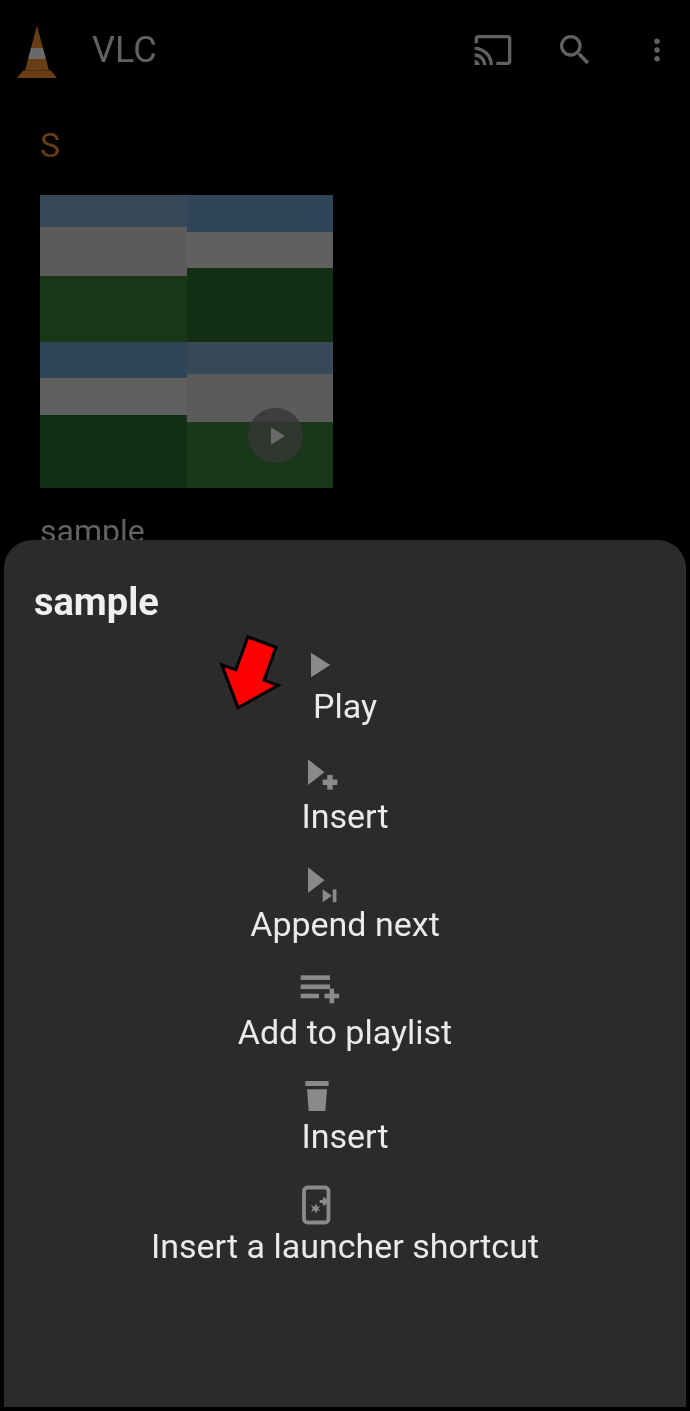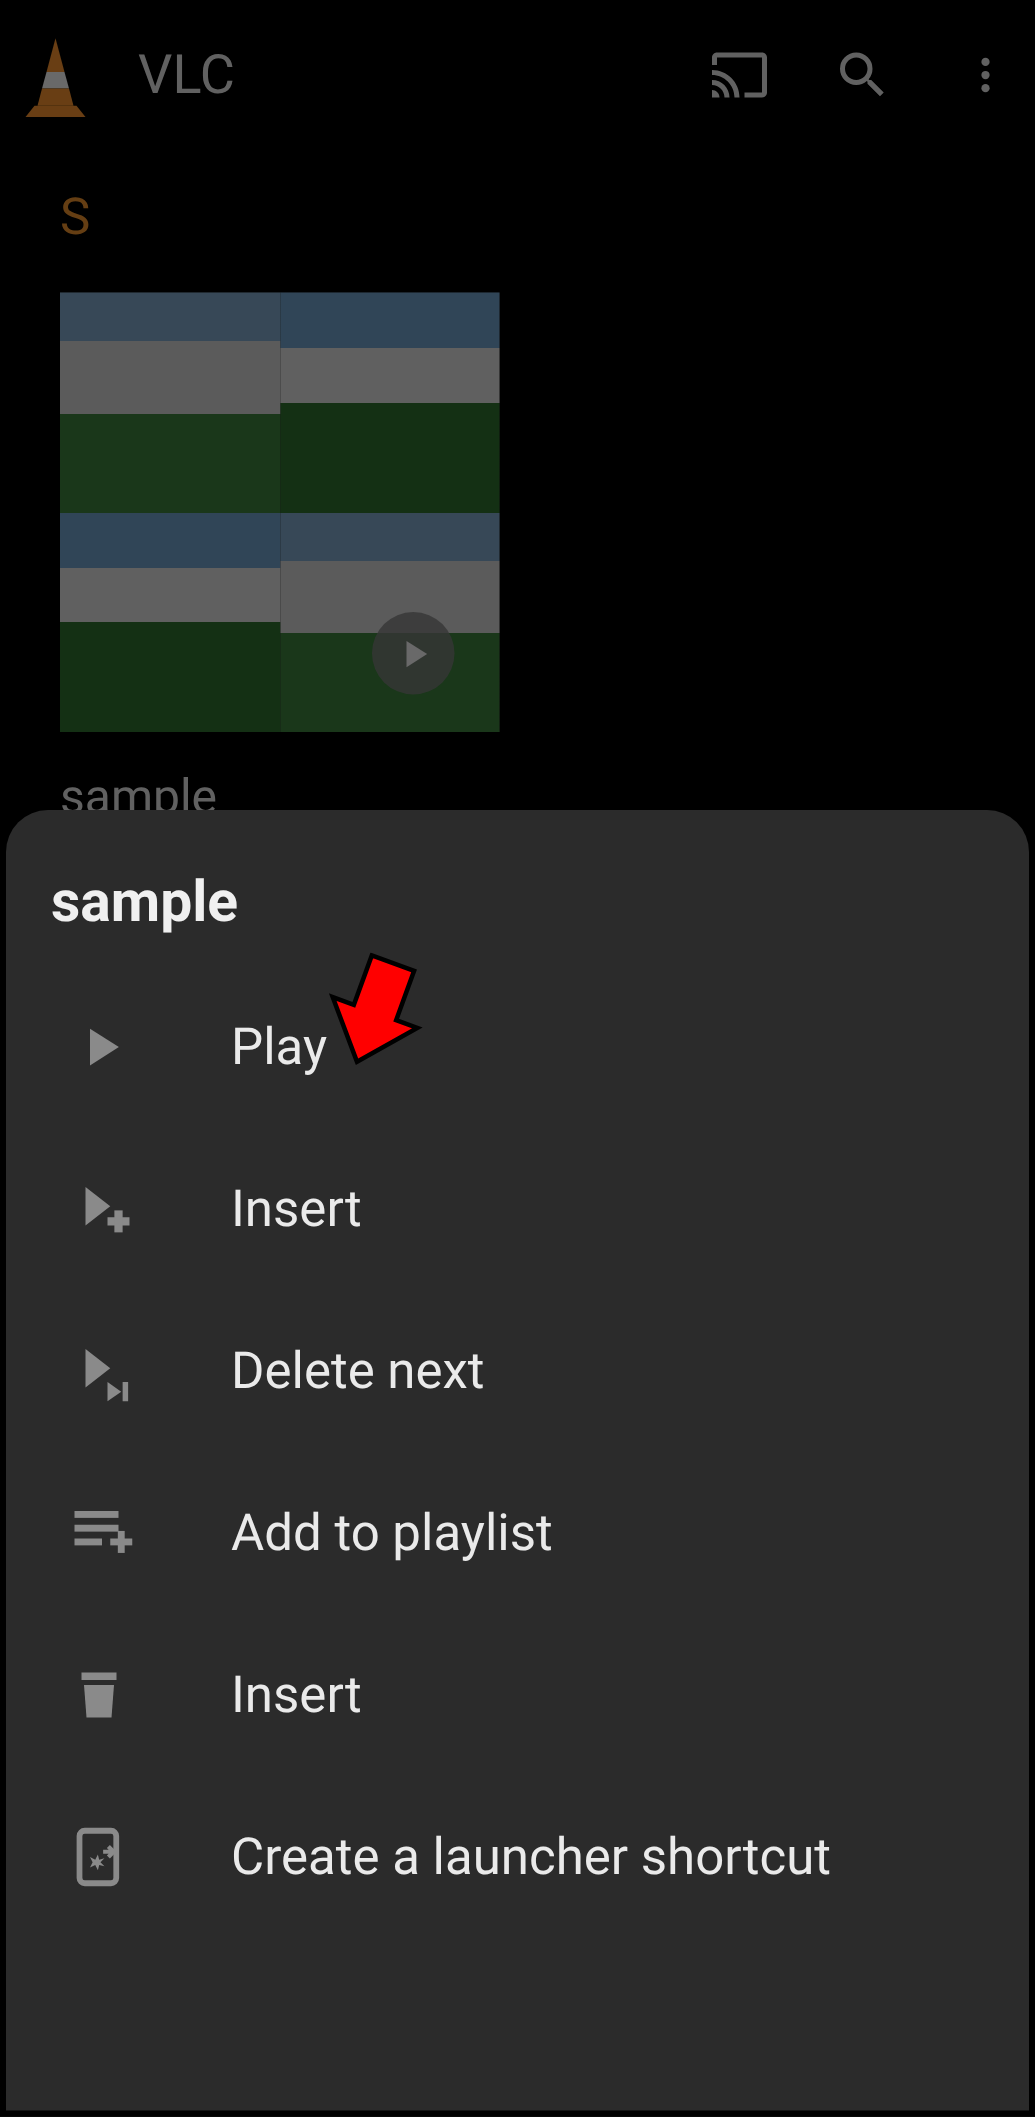--- a/index.html
+++ b/index.html
@@ -24,21 +24,21 @@
   .thumb .play-overlay svg { fill: #e8e8e8; }
   
   .thumb-label { color: #d8d8d8; font-size: 32px; padding: 14px 40px 0; }
   
   
   .dim { position: absolute; inset: 0; background: rgba(0,0,0,0.55); }
   
   
   .sheet { position: absolute; left: 4px; right: 4px; bottom: 4px; top: 540px; background: #2b2b2b; border-radius: 28px 28px 0 0; padding-top: 40px; }
   .sheet-title { color: #f0f0f0; font-size: 38px; font-weight: 700; padding: 0 30px 20px; }
-  .sheet-item { display: flex; align-items: center; height: 108px; padding: 0 30px; }
+  .sheet-item { display: flex; align-items: center; height: 108px; padding: 0 30px; flex-direction: column; }
   .sheet-item .icon-slot { width: 120px; display: flex; align-items: center; justify-content: flex-start; padding-left: 12px; }
   .sheet-item .icon-slot svg { fill: #8a8a8a; }
   .sheet-item .label { color: #eaeaea; font-size: 34px; }
   
   
   .arrow { position: absolute; left: 215px; top: 635px; width: 70px; height: 80px; z-index: 10; }
 </style>
 </head>
 <body>
 
@@ -114,21 +114,21 @@
   </div>
 
   <div class="sheet-item">
     <div class="icon-slot">
       <svg viewBox="0 0 24 24" width="44" height="44">
         <path d="M6 4v14l9-7z"></path>
         <path d="M14 16v7l5-3.5z"></path>
         <rect x="19.5" y="16" width="2" height="7"></rect>
       </svg>
     </div>
-    <div class="label">Delete next</div>
+    <div class="label">Append next</div>
   </div>
 
 
   <div class="sheet-item">
     <div class="icon-slot">
       <svg viewBox="0 0 24 24" width="44" height="44">
         <rect x="2" y="4" width="16" height="2.5"></rect>
         <rect x="2" y="9" width="16" height="2.5"></rect>
         <rect x="2" y="14" width="10" height="2.5"></rect>
         <rect x="15" y="14" width="8" height="2.5"></rect>
@@ -149,19 +149,19 @@
   </div>
 
   <div class="sheet-item">
     <div class="icon-slot">
       <svg viewBox="0 0 24 24" width="42" height="42">
         <rect x="4" y="2" width="14" height="20" rx="2" fill="none" stroke="#8a8a8a" stroke-width="2.2"></rect>
         <path d="M15 8l2 2-2 2M13 10h4" stroke="#8a8a8a" stroke-width="1.6" fill="none"></path>
         <path d="M9 14l-1 2 2-1 1 2 .5-2 2 .5-1.5-1.5 1.5-1.5-2 .5-.5-2-1 2-2-1z" fill="#8a8a8a"></path>
       </svg>
     </div>
-    <div class="label">Create a launcher shortcut</div>
+    <div class="label">Insert a launcher shortcut</div>
   </div>
 </div>
 
 <svg class="arrow" viewBox="0 0 70 80">
   <polygon points="35,75 5,40 20,40 20,5 50,5 50,40 65,40" fill="#ff0000" stroke="#000" stroke-width="3" transform="rotate(20 35 40)"></polygon>
 </svg>
 
 </body></html>

